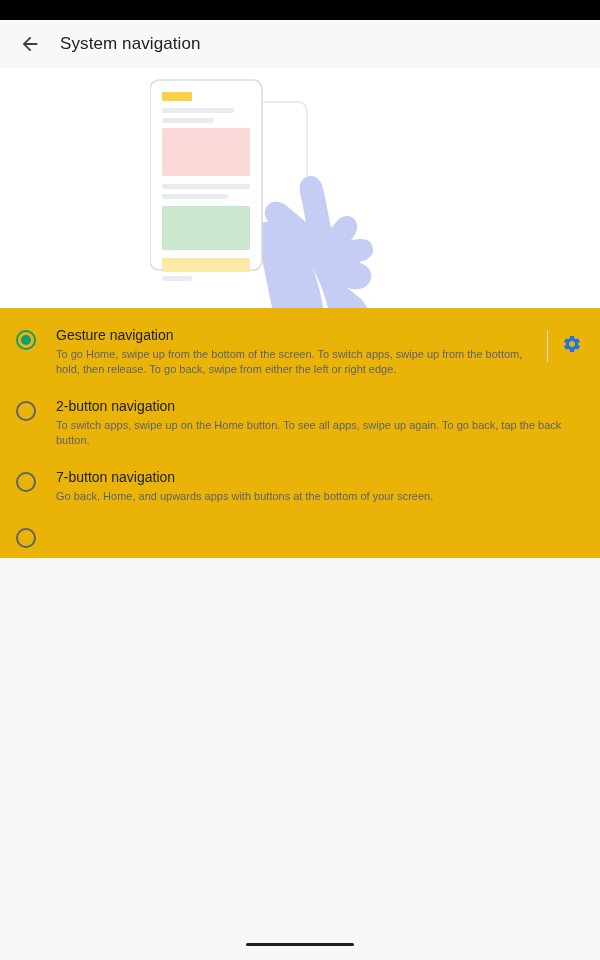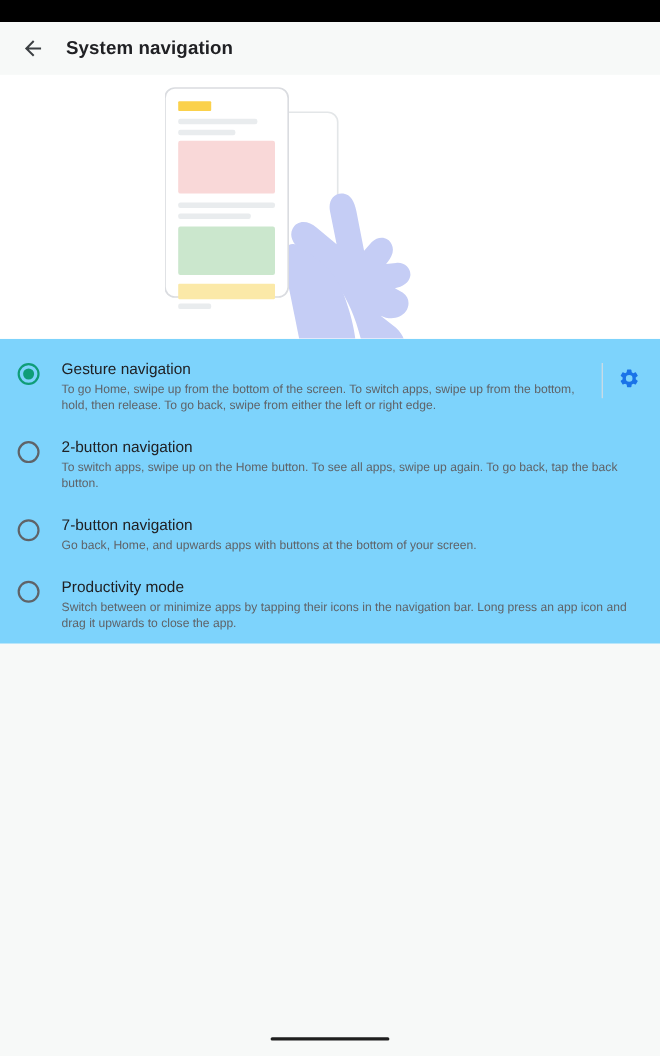--- a/index.html
+++ b/index.html
@@ -24,21 +24,20 @@
   }
 
   
   .app-bar {
     height: 48px;
     background: #f7f9f8;
     display: flex;
     align-items: center;
     padding: 0 0 0 12px;
     box-sizing: border-box;
-    font-weight: bold;
   }
   .back-btn {
     width: 36px;
     height: 36px;
     display: flex;
     align-items: center;
     justify-content: center;
     border-radius: 50%;
     cursor: pointer;
   }
@@ -61,21 +60,21 @@
     position: absolute;
     left: 50%;
     top: 0;
     transform: translateX(-50%);
     width: 300px;
     height: 240px;
   }
 
   
   .options {
-    background: #7dd3fc;
+    background: #eab308;
     padding-top: 8px;
   }
   .option-row {
     display: flex;
     align-items: flex-start;
     padding: 10px 16px 10px 16px;
     cursor: pointer;
     position: relative;
   }
   .radio {
@@ -445,23 +444,19 @@
   <div class="option-row">
     <div class="radio"></div>
     <div class="option-text">
       <div class="option-title">7-button navigation</div>
       <div class="option-desc">Go back, Home, and upwards apps with buttons at the bottom of your screen.</div>
     </div>
   </div>
 
   <div class="option-row">
     <div class="radio"></div>
-    <div class="option-text">
-      <div class="option-title">Productivity mode</div>
-      <div class="option-desc">Switch between or minimize apps by tapping their icons in the navigation bar. Long press an app icon and drag it upwards to close the app.</div>
-    </div>
   </div>
 
 </div>
 
 <div class="nav-bar">
   <div class="nav-handle"></div>
 </div>
 
 </body></html>

